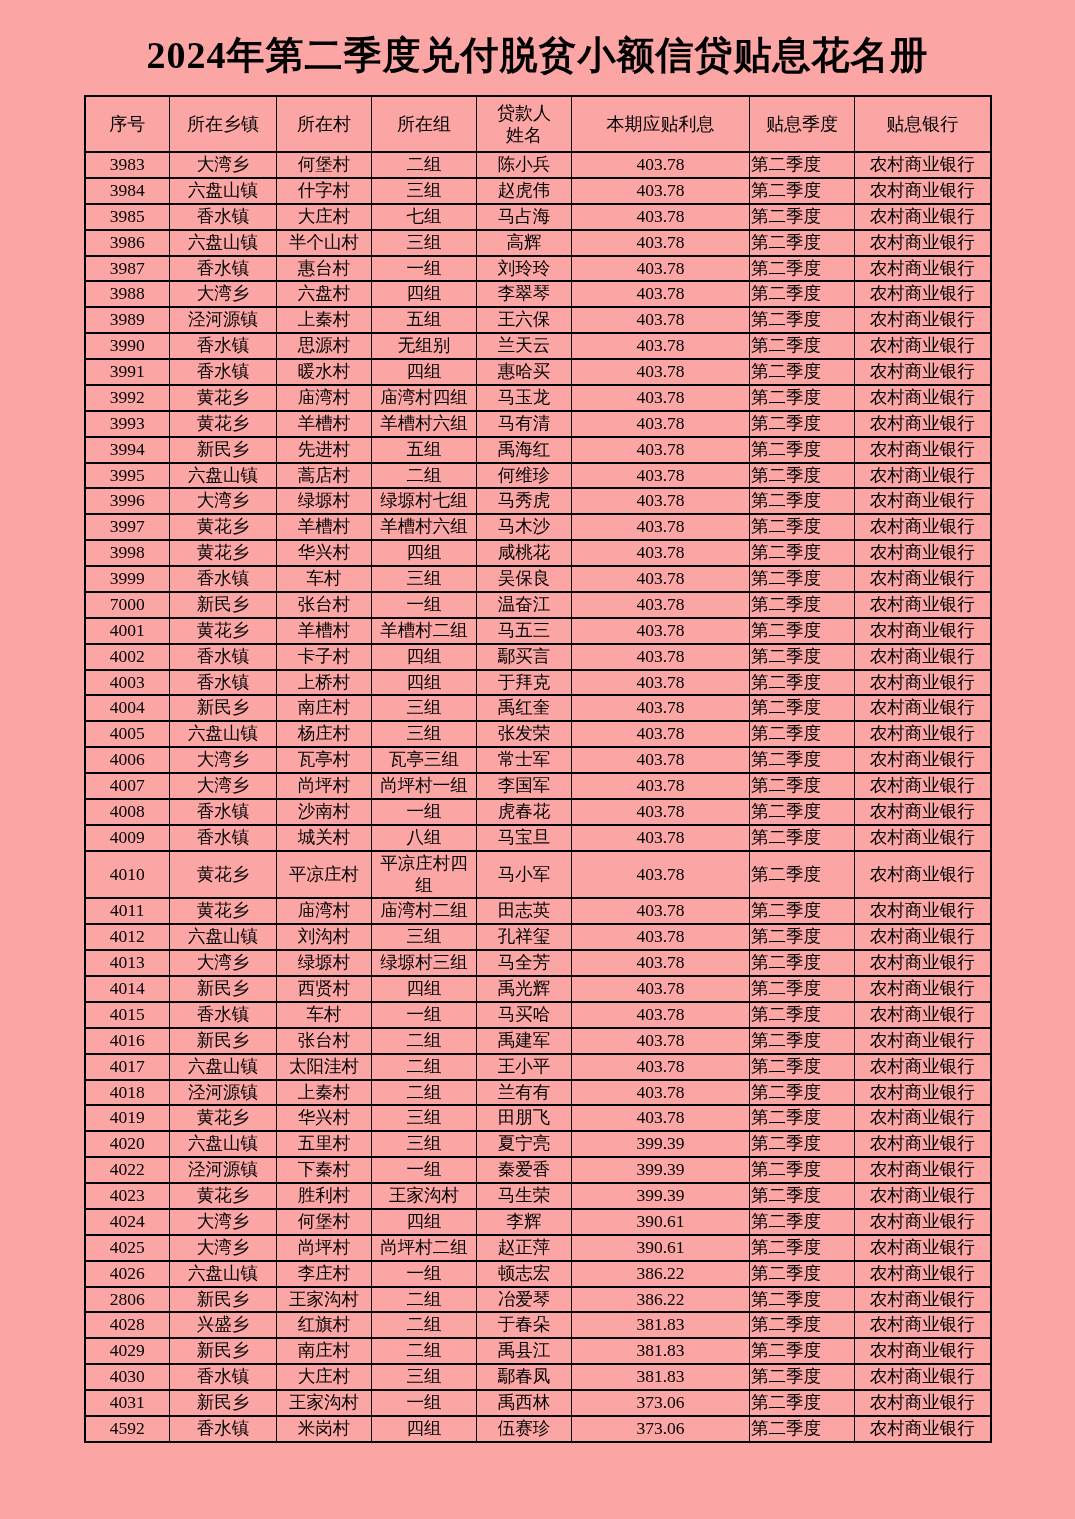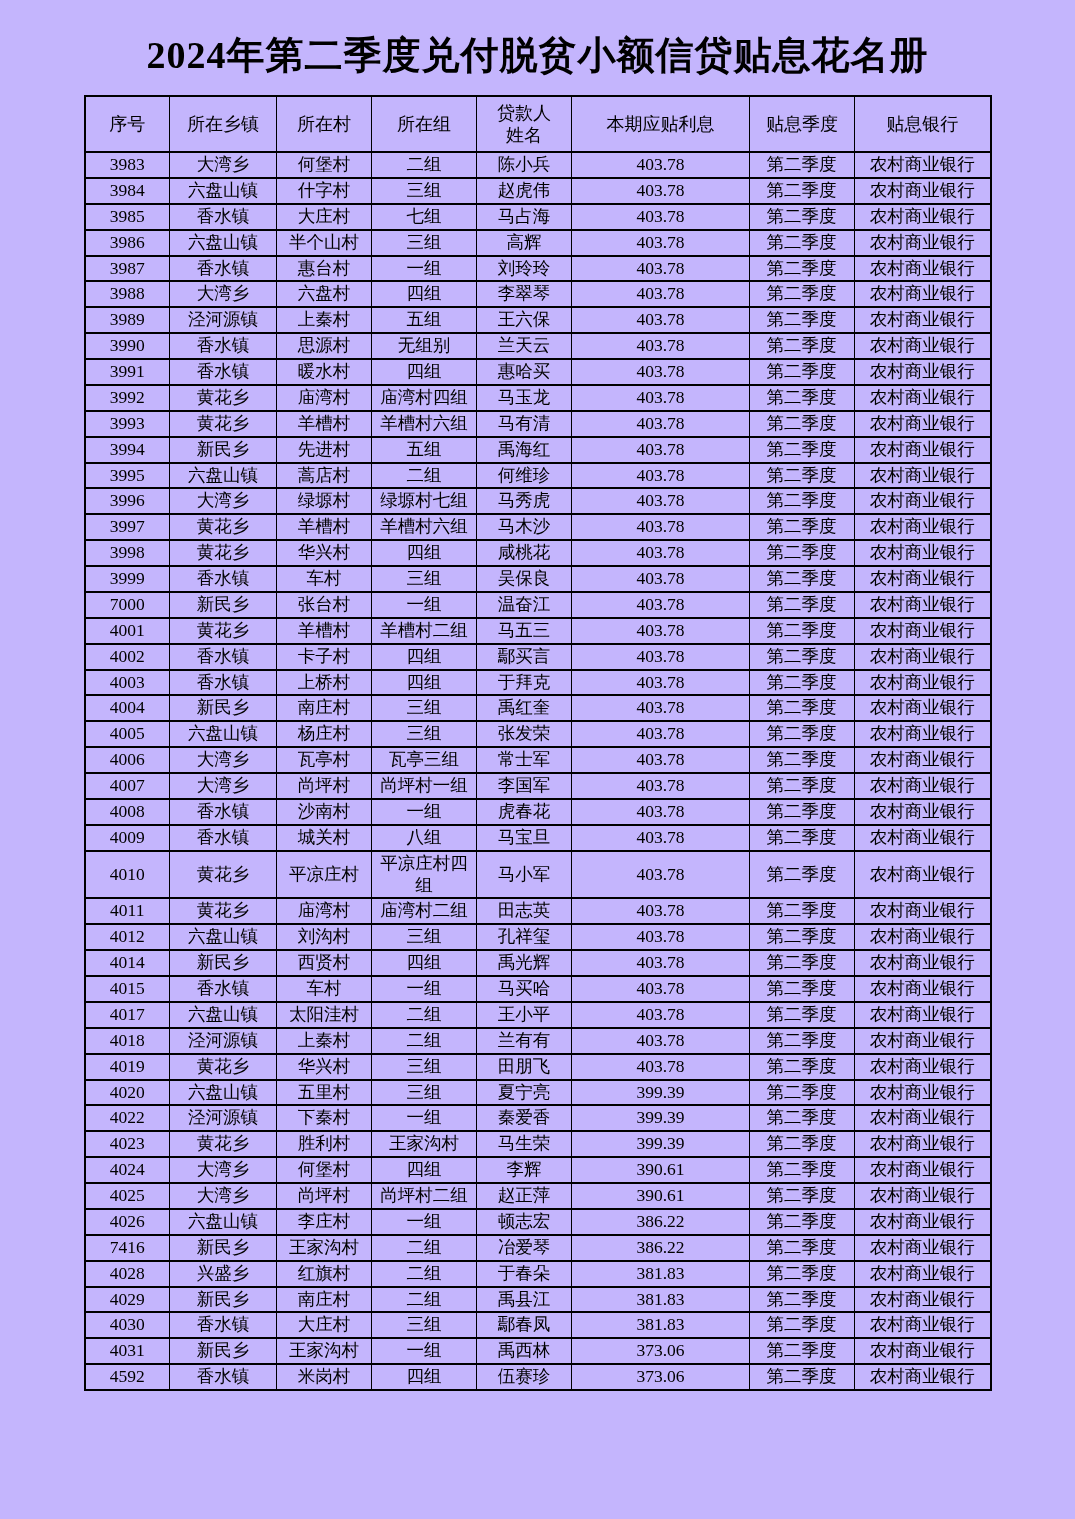--- a/index.html
+++ b/index.html
@@ -5,21 +5,21 @@
   html, body {
     margin: 0;
     padding: 0;
     background: #ffffff;
     font-family: "Liberation Serif", serif;
     color: #000;
   }
   .page {
     width: 1075px;
     height: 1519px;
-    background: #c4b5fd;
+    background: #fca5a5;
     box-sizing: border-box;
     overflow: hidden;
   }
   .page-title {
     text-align: center;
     font-size: 38px;
     font-weight: bold;
     letter-spacing: 1px;
     padding-top: 30px;
     margin: 0 0 14px 0;
@@ -60,21 +60,21 @@
   col.c-seq      { width: 85px;  }
   col.c-township { width: 107px; }
   col.c-village  { width: 95px;  }
   col.c-group    { width: 105px; }
   col.c-name     { width: 95px;  }
   col.c-interest { width: 178px; }
   col.c-quarter  { width: 105px; }
   col.c-bank     { width: 136px; }
   
   table.roster tbody td.cell-quarter {
-    text-align: center;
+    text-align: left;
     padding-left: 1px;
   }
 </style>
 </head>
 <body>
 
 <div class="page">
   <h1 class="page-title">2024年第二季度兑付脱贫小额信贷贴息花名册</h1>
 
   <table class="roster">
@@ -396,35 +396,55 @@
     <td class="cell-seq">4012</td>
     <td class="cell-township">六盘山镇</td>
     <td class="cell-village">刘沟村</td>
     <td class="cell-group">三组</td>
     <td class="cell-name">孔祥玺</td>
     <td class="cell-interest">403.78</td>
     <td class="cell-quarter">第二季度</td>
     <td class="cell-bank">农村商业银行</td>
   </tr>
         <tr>
+    <td class="cell-seq">4013</td>
+    <td class="cell-township">大湾乡</td>
+    <td class="cell-village">绿塬村</td>
+    <td class="cell-group">绿塬村三组</td>
+    <td class="cell-name">马全芳</td>
+    <td class="cell-interest">403.78</td>
+    <td class="cell-quarter">第二季度</td>
+    <td class="cell-bank">农村商业银行</td>
+  </tr>
+        <tr>
     <td class="cell-seq">4014</td>
     <td class="cell-township">新民乡</td>
     <td class="cell-village">西贤村</td>
     <td class="cell-group">四组</td>
     <td class="cell-name">禹光辉</td>
     <td class="cell-interest">403.78</td>
     <td class="cell-quarter">第二季度</td>
     <td class="cell-bank">农村商业银行</td>
   </tr>
         <tr>
     <td class="cell-seq">4015</td>
     <td class="cell-township">香水镇</td>
     <td class="cell-village">车村</td>
     <td class="cell-group">一组</td>
     <td class="cell-name">马买哈</td>
+    <td class="cell-interest">403.78</td>
+    <td class="cell-quarter">第二季度</td>
+    <td class="cell-bank">农村商业银行</td>
+  </tr>
+        <tr>
+    <td class="cell-seq">4016</td>
+    <td class="cell-township">新民乡</td>
+    <td class="cell-village">张台村</td>
+    <td class="cell-group">二组</td>
+    <td class="cell-name">禹建军</td>
     <td class="cell-interest">403.78</td>
     <td class="cell-quarter">第二季度</td>
     <td class="cell-bank">农村商业银行</td>
   </tr>
         <tr>
     <td class="cell-seq">4017</td>
     <td class="cell-township">六盘山镇</td>
     <td class="cell-village">太阳洼村</td>
     <td class="cell-group">二组</td>
     <td class="cell-name">王小平</td>
@@ -506,21 +526,21 @@
     <td class="cell-seq">4026</td>
     <td class="cell-township">六盘山镇</td>
     <td class="cell-village">李庄村</td>
     <td class="cell-group">一组</td>
     <td class="cell-name">顿志宏</td>
     <td class="cell-interest">386.22</td>
     <td class="cell-quarter">第二季度</td>
     <td class="cell-bank">农村商业银行</td>
   </tr>
         <tr>
-    <td class="cell-seq">7416</td>
+    <td class="cell-seq">2806</td>
     <td class="cell-township">新民乡</td>
     <td class="cell-village">王家沟村</td>
     <td class="cell-group">二组</td>
     <td class="cell-name">冶爱琴</td>
     <td class="cell-interest">386.22</td>
     <td class="cell-quarter">第二季度</td>
     <td class="cell-bank">农村商业银行</td>
   </tr>
         <tr>
     <td class="cell-seq">4028</td>

